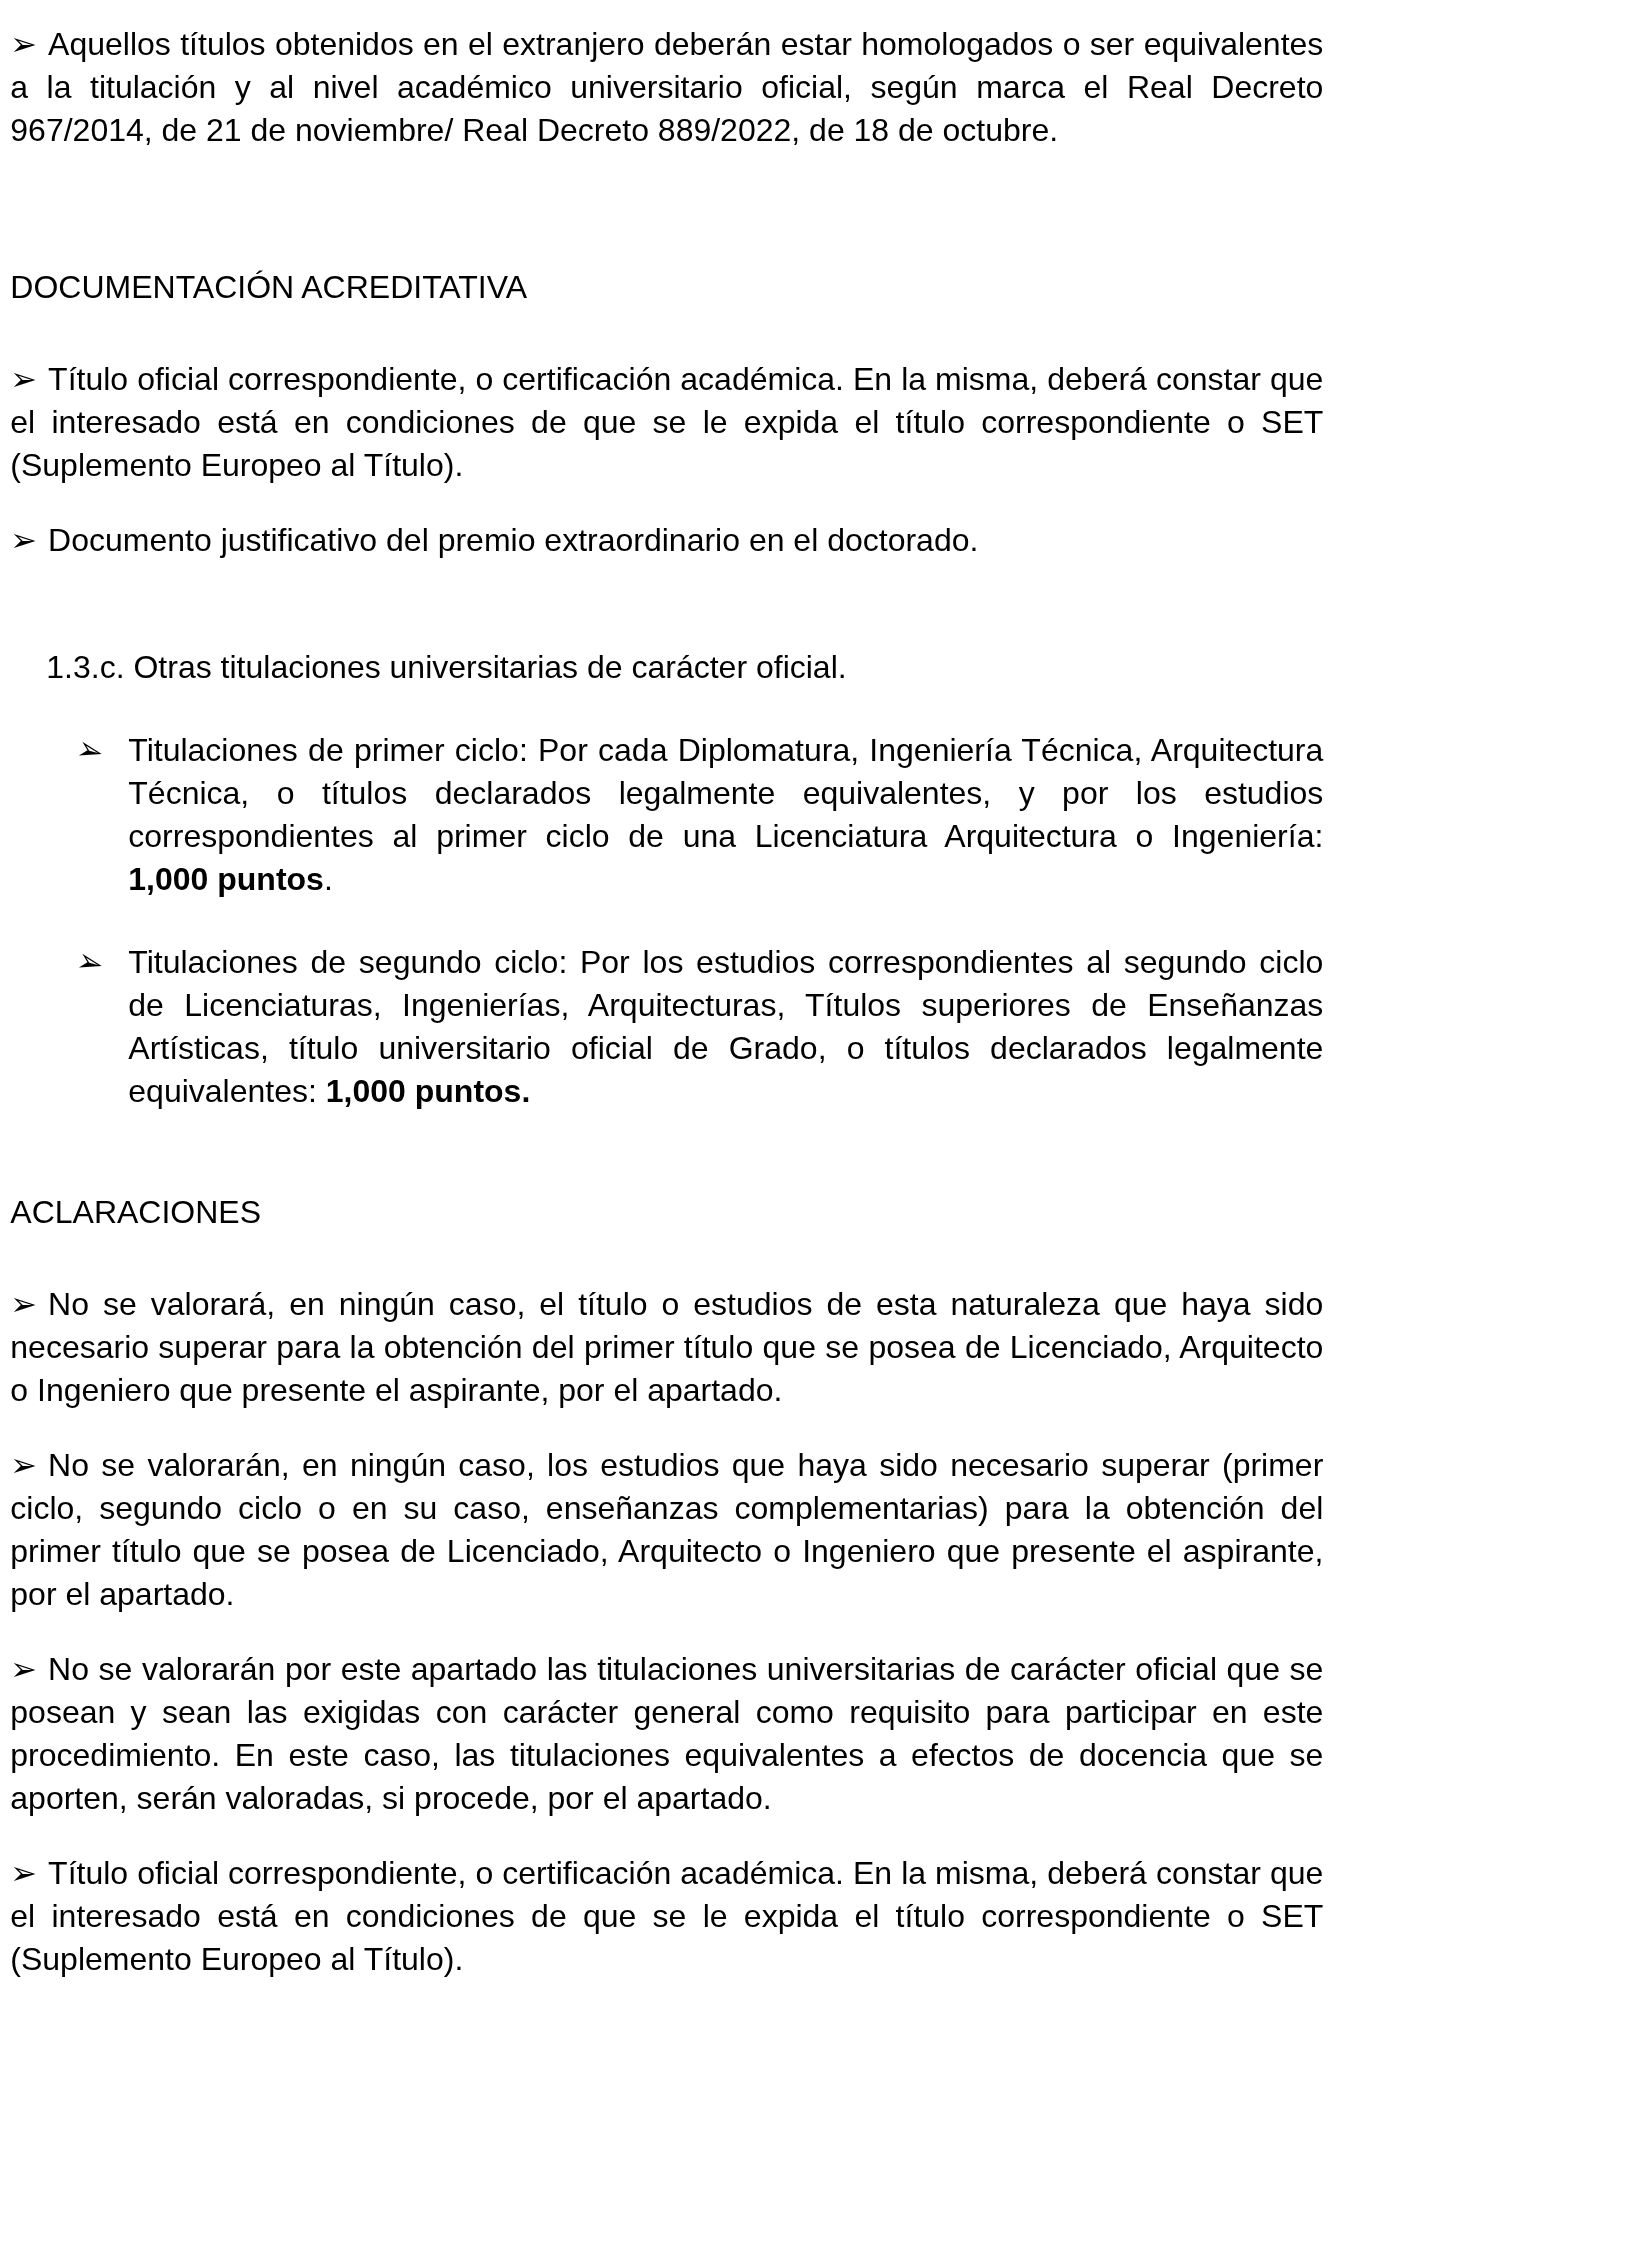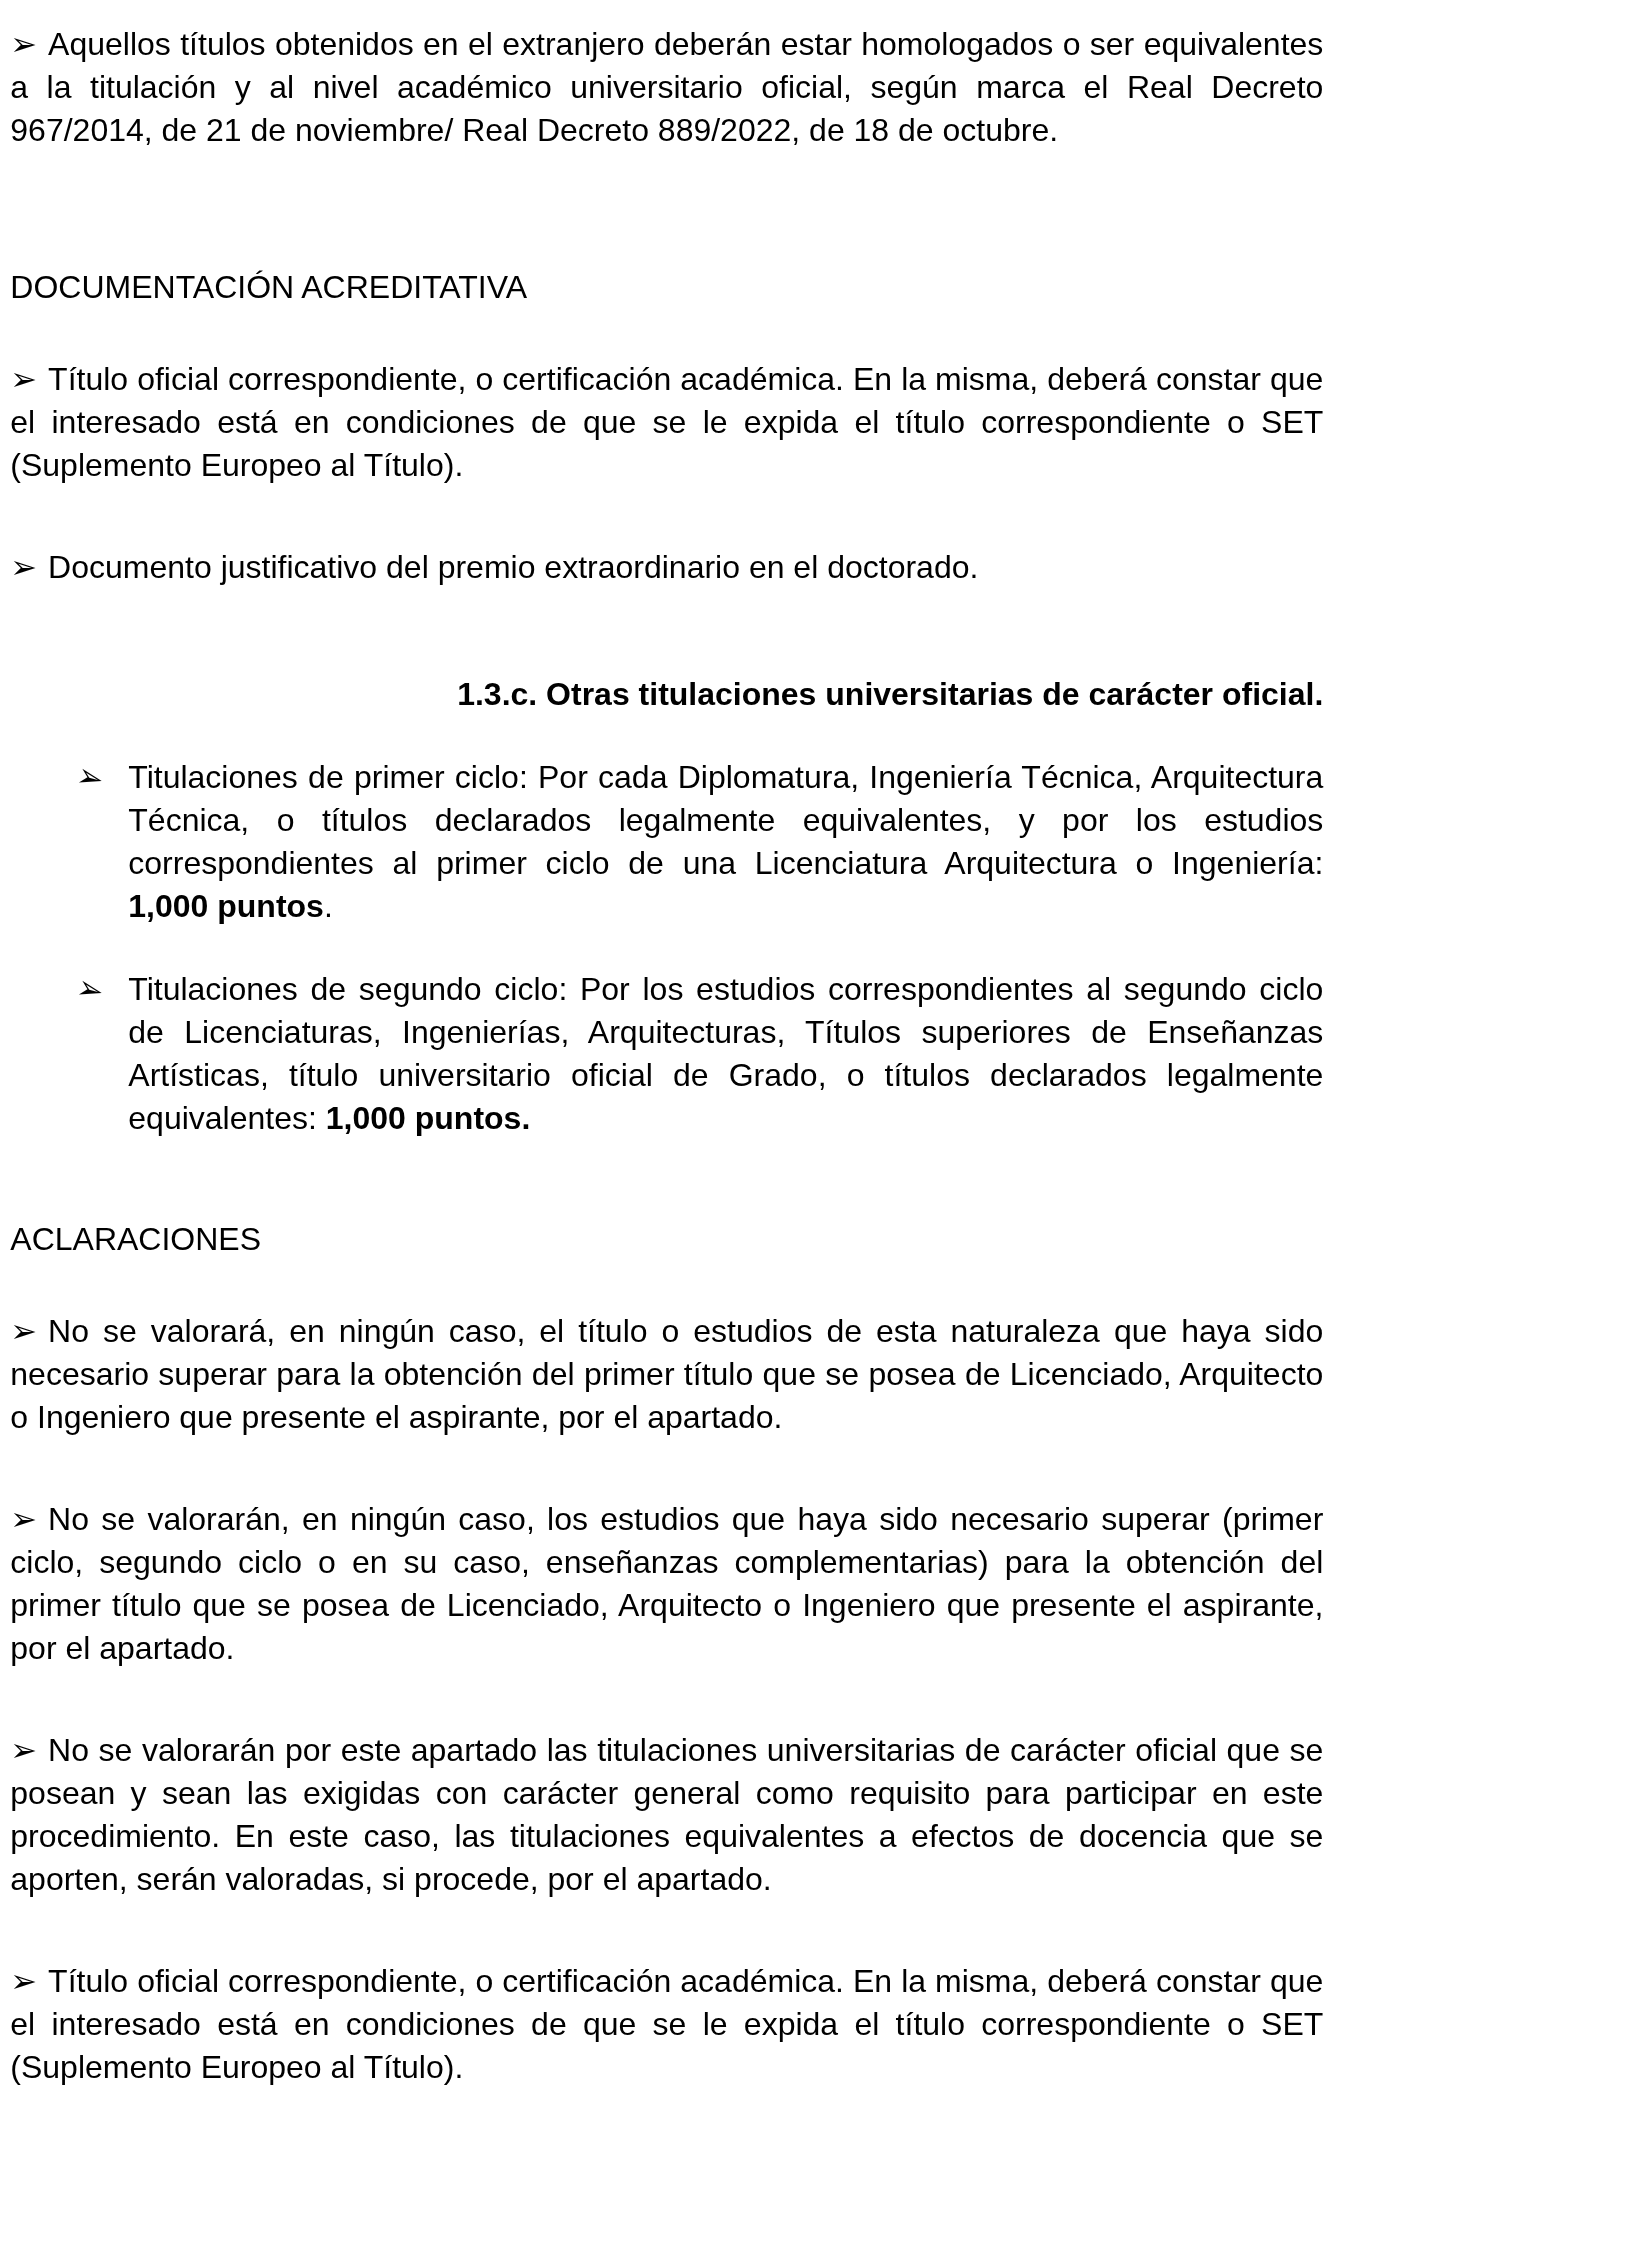--- a/index.html
+++ b/index.html
@@ -24,21 +24,21 @@
     background: #ffffff;
   }
   p, h2, h3 {
     margin: 0;
     padding: 0;
     font-size: 32px;
     line-height: 43px;
     text-align: justify;
   }
   h2 { font-weight: normal; text-align: left; }
-  h3 { font-weight: bold; text-align: right; margin-left: 36px; }
+  h3 { font-weight: normal; text-align: left; margin-left: 36px; }
   .arrow {
     display: inline-block;
     margin-right: 11px;
     font-family: "DejaVu Sans", sans-serif;
   }
   .sub-bullet {
     position: relative;
     padding-left: 118px;
     text-align: justify;
   }
@@ -46,21 +46,21 @@
     position: absolute;
     left: 67px;
     top: 0;
     margin-right: 0;
     transform: rotate(14deg);
   }
   .pts { font-weight: bold; }
   
   .g1 { margin-top: 114px; }
   .g2 { margin-top: 49px; }
-  .g3 { margin-top: 59px; }
+  .g3 { margin-top: 32px; }
   .g4 { margin-top: 84px; }
   .g5 { margin-top: 40px; }
   .g6 { margin-top: 78px; }
   .g7 { margin-top: 75px; }
 </style>
 </head>
 <body>
 
 <div class="page">
 

